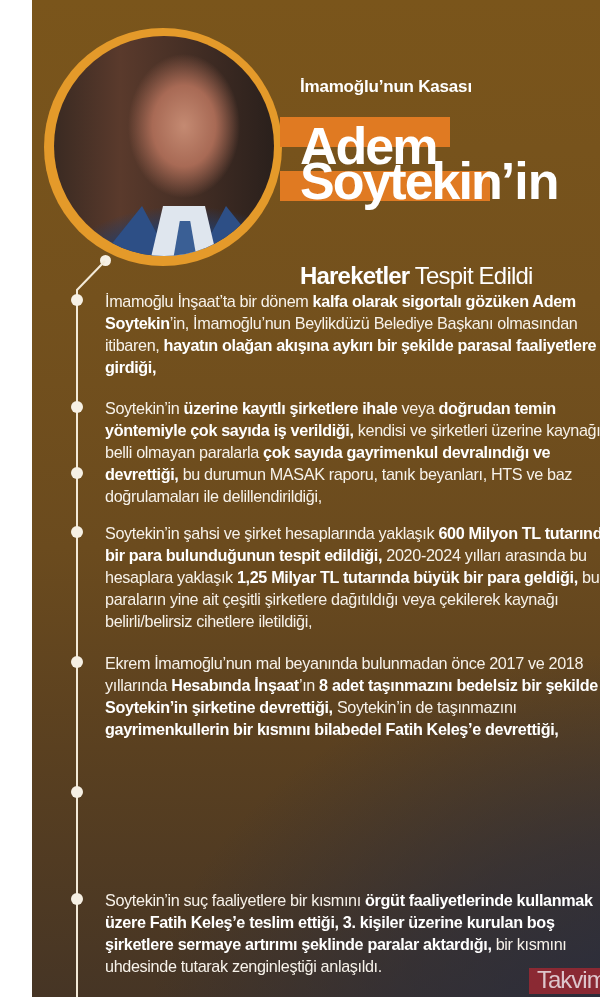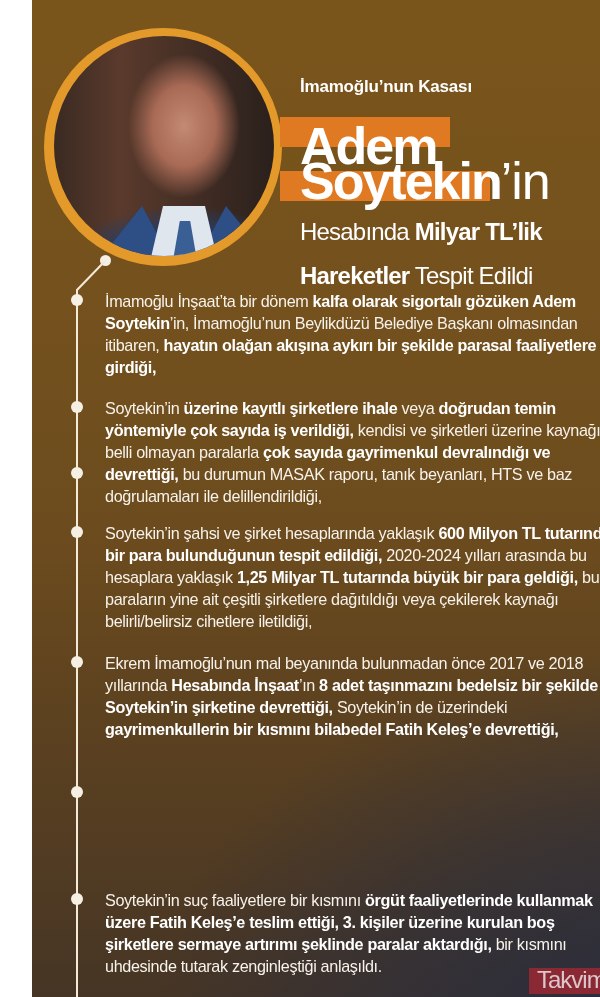--- a/index.html
+++ b/index.html
@@ -53,21 +53,21 @@
     position: absolute; left: 248px; width: 170px; background: #e07a22;
   }
   .hl-band.b1 { top: 117px; height: 30px; }
   .hl-band.b2 { top: 171px; height: 30px; width: 210px; }
   .name1, .name2 {
     position: absolute; left: 268px; font-size: 52px; font-weight: 700;
     line-height: 1; letter-spacing: -2px;
   }
   .name1 { top: 120px; text-align: center; }
   .name2 { top: 155px; }
-  .name2 .suffix { font-weight: 400; letter-spacing: -1px; }
+  .name2 .suffix { font-weight: 700; letter-spacing: -1px; }
   .sub {
     position: absolute; left: 268px; font-size: 24px; line-height: 1;
     letter-spacing: -0.8px; font-weight: 400;
   }
   .sub b { font-weight: 700; }
   .sub.s1 { top: 220px; }
   .sub.s2 { top: 264px; }
   .timeline-line {
     position: absolute; left: 44px; top: 306px; width: 2px; height: 691px; background: #f3ead8;
   }
@@ -104,41 +104,40 @@
     <div class="suit-r"></div>
     <div class="collar"></div>
     <div class="tie"></div>
   </div>
 
   <div class="kicker">İmamoğlu’nun Kasası</div>
   <div class="hl-band b1"></div>
   <div class="hl-band b2"></div>
   <div class="name1">Adem</div>
   <div class="name2"><span>Soytekin</span><span class="suffix">’in</span></div>
-  <div class="sub s1"><span>Hesabında </span><b>Milyar TL’lik</b></div>
   <div class="sub s2"><b>Hareketler</b><span> Tespit Edildi</span></div>
 
   <div class="start-dot"></div>
   <svg style="position:absolute;left:0;top:0;" width="100" height="320">
     <polyline points="73,261 45,290 45,320" fill="none" stroke="#f3ead8" stroke-width="2"></polyline>
   </svg>
   <div class="timeline-line"></div>
 
   <div class="dot" style="top:294px"></div>
   <div class="entry" id="e0" style="top:290px"><span>İmamoğlu İnşaat’ta bir dönem </span><b>kalfa olarak sigortalı gözüken Adem Soytekin</b><span>’in, İmamoğlu’nun Beylikdüzü Belediye Başkanı olmasından itibaren, </span><b>hayatın olağan akışına aykırı bir şekilde parasal faaliyetlere girdiği,</b></div>
 
   <div class="dot" style="top:401px"></div>
   <div class="dot" style="top:467px"></div>
   <div class="entry" id="e1" style="top:397px"><span>Soytekin’in </span><b>üzerine kayıtlı şirketlere ihale</b><span> veya </span><b>doğrudan temin yöntemiyle çok sayıda iş verildiği,</b><span> kendisi ve şirketleri üzerine kaynağı belli olmayan paralarla </span><b>çok sayıda gayrimenkul devralındığı ve devrettiği,</b><span> bu durumun MASAK raporu, tanık beyanları, HTS ve baz doğrulamaları ile delillendirildiği,</span></div>
 
   <div class="dot" style="top:526px"></div>
   <div class="entry" id="e2" style="top:522px"><span>Soytekin’in şahsi ve şirket hesaplarında yaklaşık </span><b>600 Milyon TL tutarında bir para bulunduğunun tespit edildiği,</b><span> 2020-2024 yılları arasında bu hesaplara yaklaşık </span><b>1,25 Milyar TL tutarında büyük bir para geldiği,</b><span> bu paraların yine ait çeşitli şirketlere dağıtıldığı veya çekilerek kaynağı belirli/belirsiz cihetlere iletildiği,</span></div>
 
   <div class="dot" style="top:656px"></div>
-  <div class="entry" id="e3" style="top:652px"><span>Ekrem İmamoğlu’nun mal beyanında bulunmadan önce 2017 ve 2018 yıllarında </span><b>Hesabında İnşaat</b><span>’ın </span><b>8 adet taşınmazını bedelsiz bir şekilde Soytekin’in şirketine devrettiği,</b><span> Soytekin’in de üzerindeki </span><b>gayrimenkullerin bir kısmını bilabedel Fatih Keleş’e devrettiği,</b></div>
+  <div class="entry" id="e3" style="top:652px"><span>Ekrem İmamoğlu’nun mal beyanında bulunmadan önce 2017 ve 2018 yıllarında </span><b>Hesabında İnşaat</b><span>’ın </span><b>8 adet taşınmazını bedelsiz bir şekilde Soytekin’in şirketine devrettiği,</b><span> Soytekin’in de taşınmazını </span><b>gayrimenkullerin bir kısmını bilabedel Fatih Keleş’e devrettiği,</b></div>
 
   <div class="dot" style="top:786px"></div>
 
   <div class="dot" style="top:893px"></div>
   <div class="entry" id="e5" style="top:889px"><span>Soytekin’in suç faaliyetlere bir kısmını </span><b>örgüt faaliyetlerinde kullanmak üzere Fatih Keleş’e teslim ettiği, 3. kişiler üzerine kurulan boş şirketlere sermaye artırımı şeklinde paralar aktardığı,</b><span> bir kısmını uhdesinde tutarak zenginleştiği anlaşıldı.</span></div>
 
   <div class="logo">
     <span>Takvim</span>
   </div>
 </div>

